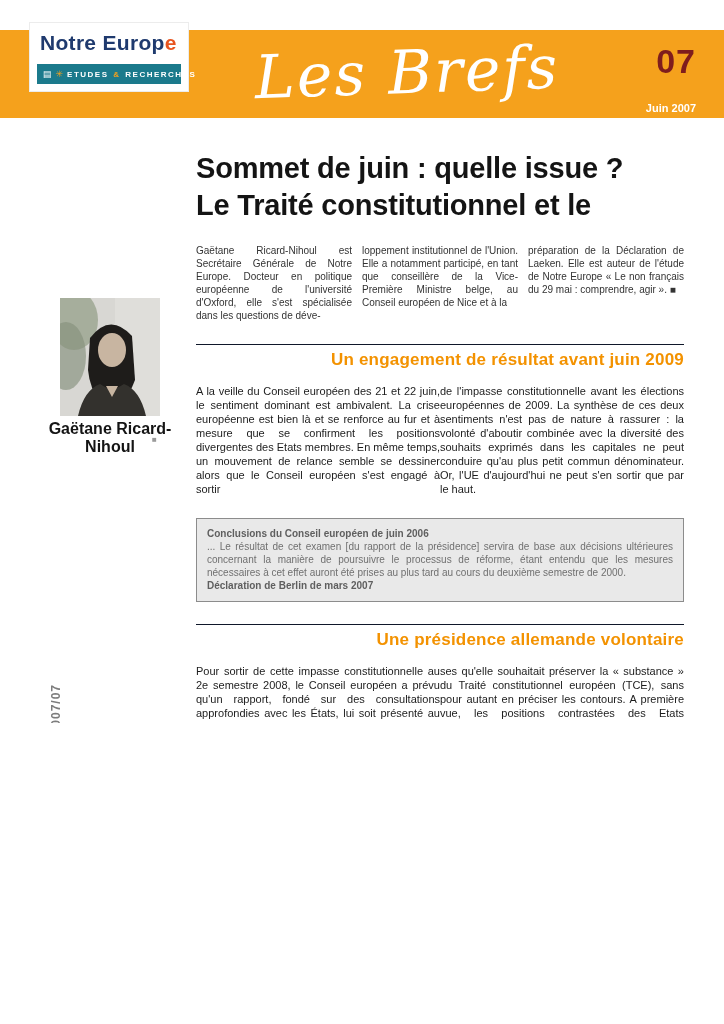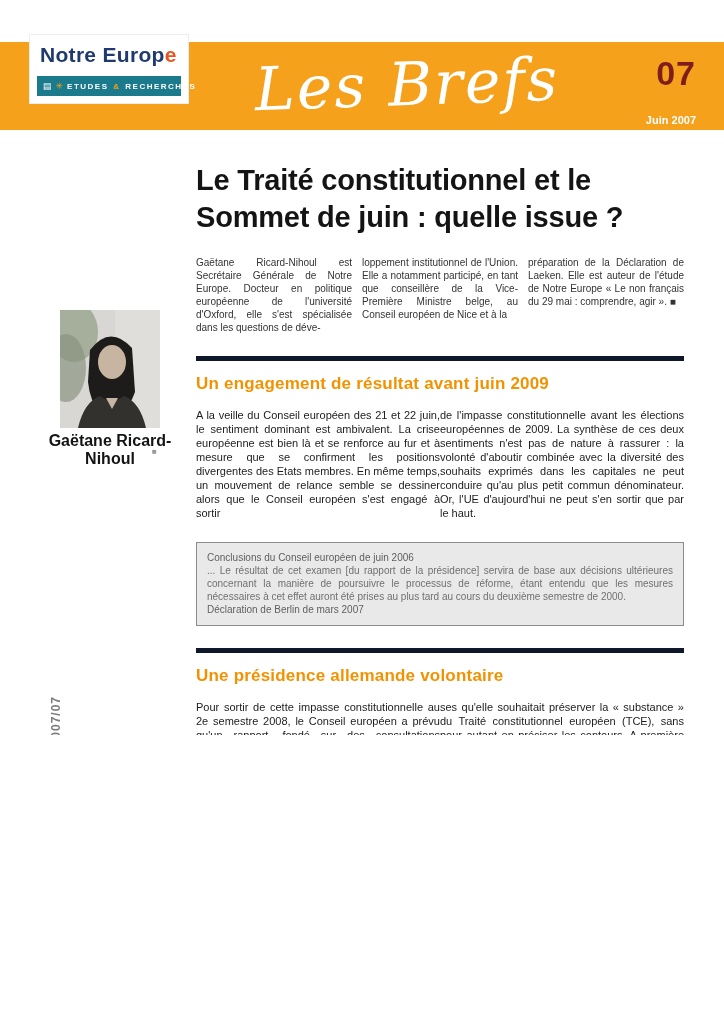--- a/index.html
+++ b/index.html
@@ -1,19 +1,19 @@
 <!DOCTYPE html>
 <html lang="fr"><head>
 <meta charset="utf-8">
 <style>
   * { margin:0; padding:0; box-sizing:border-box; }
   html,body { background:#ffffff; }
   .page {
     position:relative; width:724px; height:723px; background:#fff;
-    font-family:"Liberation Sans", sans-serif; overflow:hidden; margin:12px auto;
+    font-family:"Liberation Sans", sans-serif; overflow:hidden; margin:0 auto;
   }
 
   
   .band { position:absolute; left:0; top:30px; width:724px; height:88px; background:#F5A11C; }
   .logo-box {
     position:absolute; left:30px; top:-7px; width:158px; height:68px;
     background:#fff; box-shadow:0 0 0 1px #ececec; padding:8px 8px 0 10px;
   }
   .logo-name { font-size:21px; font-weight:bold; color:#1F3A6E; letter-spacing:0.3px; white-space:nowrap; }
   .logo-name .accent { color:#E8541F; }
@@ -51,32 +51,32 @@
   .vertical-line2 { text-align:right; color:#7d7d7d; font-weight:bold; font-size:12px; letter-spacing:1px; margin-top:3px; }
 
   
   .main { position:absolute; left:196px; top:150px; width:488px; }
   .article-title { font-size:29px; line-height:37px; font-weight:bold; color:#141414; letter-spacing:-0.2px; }
 
   .intro { margin-top:20px; display:flex; gap:10px; }
   .intro-col { flex:1; font-size:10px; line-height:13px; text-align:justify; color:#333; }
 
   .section-heading {
-    margin-top:22px; border-top:5px solid #0f172a; padding-top:13px;
-    font-size:17px; font-weight:bold; color:#F39200; letter-spacing:0.2px;
+    margin-top:22px; border-top:1px solid #0f172a; padding-top:5px;
+    font-size:17px; font-weight:bold; color:#F39200; letter-spacing:0.2px;text-align:right;
   }
 
   .two-col { margin-top:14px; display:flex; }
   .col { flex:1; font-size:11px; line-height:14px; text-align:justify; color:#1c1c1c; }
 
   .quote-box {
     margin-top:22px; border:1px solid #8c8c8c; background:#e9e9e9;
     padding:8px 10px 9px; font-size:10px; line-height:13px; color:#707070; text-align:justify;
   }
-  .quote-title { font-weight:normal; color:#5f5f5f; }
+  .quote-title { font-weight:bold; color:#5f5f5f; }
 </style>
 </head>
 <body>
 
 <div class="page">
 
   <div class="band">
 
     <div class="logo-box">
       <div class="logo-name">
@@ -118,22 +118,22 @@
   <div class="vertical-text">
     <div class="vertical-line1">
       <span class="script">Les Brefs de</span><span>Notre Europe</span>
     </div>
     <div class="vertical-line2">2007/07</div>
   </div>
 
   <div class="main">
 
     <div class="article-title">
+      <div>Sommet de juin : quelle issue ?</div>
       <div>Le Traité constitutionnel et le</div>
-      <div>Sommet de juin : quelle issue ?</div>
     </div>
 
     <div class="intro">
       <div class="intro-col">Gaëtane Ricard-Nihoul est Secrétaire Générale de Notre Europe. Docteur en politique européenne de l'université d'Oxford, elle s'est spécialisée dans les questions de déve-</div>
       <div class="intro-col">loppement institutionnel de l'Union. Elle a notamment participé, en tant que conseillère de la Vice-Première Ministre belge, au Conseil européen de Nice et à la</div>
       <div class="intro-col">préparation de la Déclaration de Laeken. Elle est auteur de l'étude de Notre Europe « Le non français du 29 mai : comprendre, agir ». ■</div>
     </div>
 
     <div class="section-heading">Un engagement de résultat avant juin 2009</div>
 

